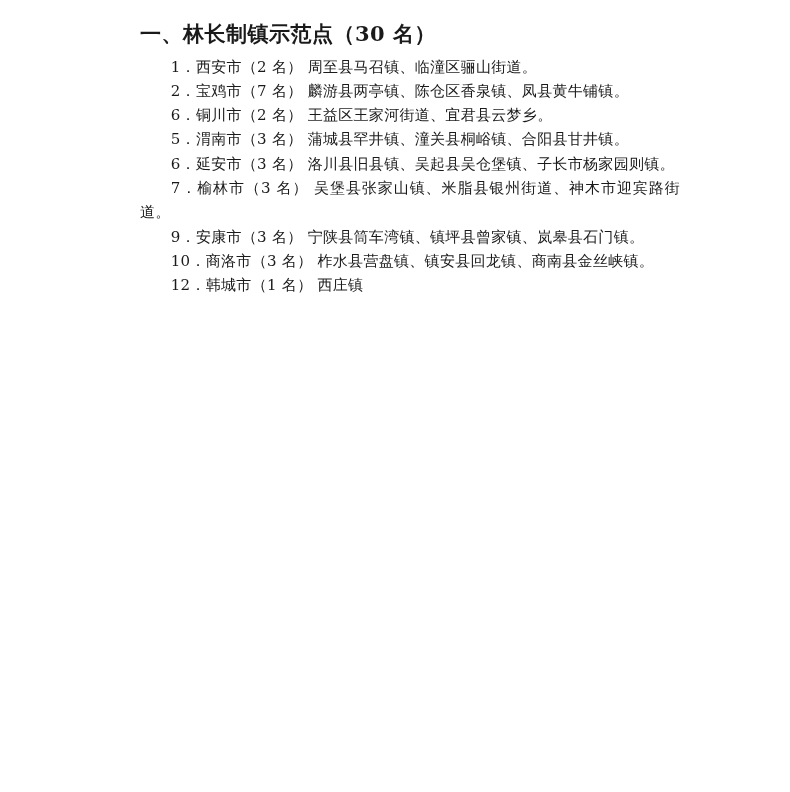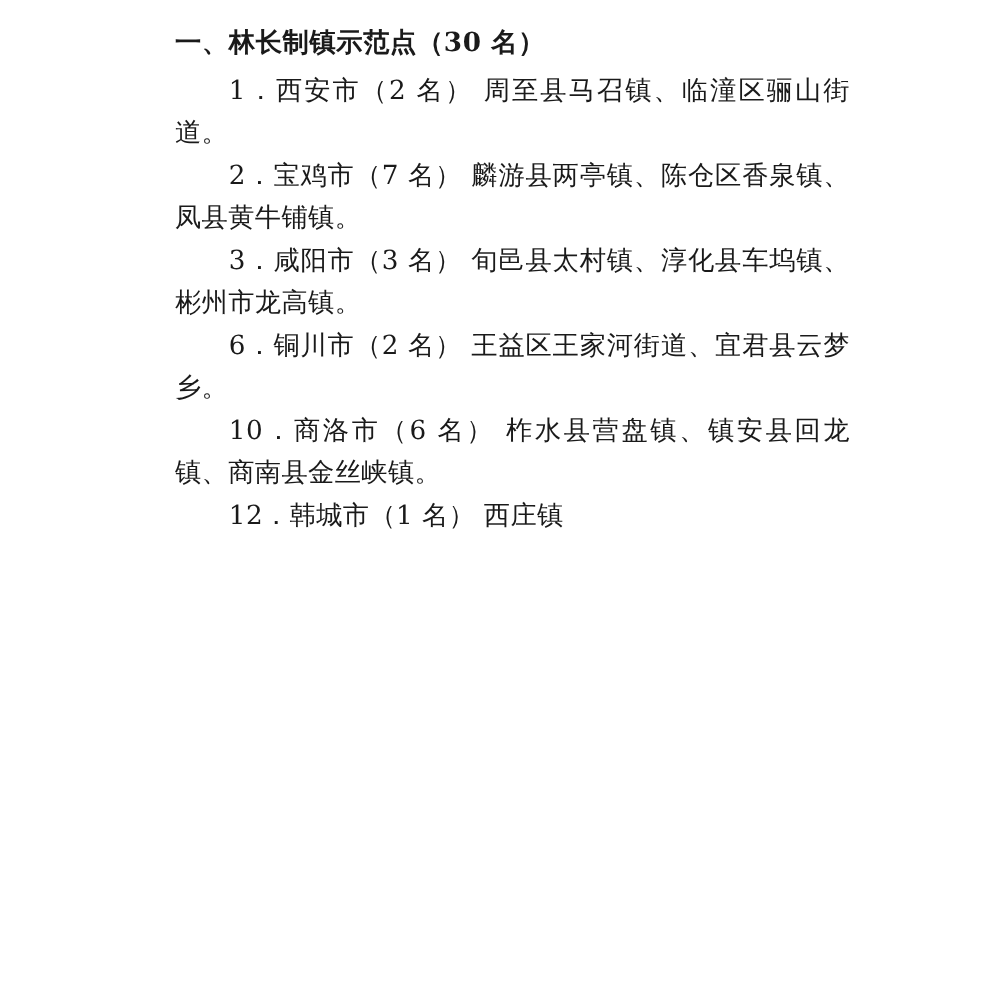--- a/index.html
+++ b/index.html
@@ -25,21 +25,21 @@
   .doc-title {
     font-size: 21px;
     font-weight: bold;
     line-height: 1.55;
     letter-spacing: 0.5px;
     margin: 0 0 2px 0;
     text-indent: 0;
     white-space: nowrap;
   }
   .para {
-    font-size: 21px;
+    font-size: 15px;
     line-height: 1.62;
     letter-spacing: 0.3px;
     margin: 0;
     text-align: justify;
     text-justify: inter-ideograph;
     text-indent: 2.05em;
   }
   .highlight-wrap {
     position: relative;
     display: block;
@@ -60,20 +60,23 @@
 <body>
 
 <div id="page">
 
   <div class="doc-title">一、林长制镇示范点（30 名）</div>
 
   <div class="spacer-sm"></div>
 
   <p class="para">1．西安市（2 名） 周至县马召镇、临潼区骊山街道。</p>
   <p class="para">2．宝鸡市（7 名） 麟游县两亭镇、陈仓区香泉镇、凤县黄牛铺镇。</p>
-  <p class="para">3．咸阳市（3 名） 旬邑县太村镇、淳化县车坞镇、彬州市龙高镇。</p>
   <p class="para">6．铜川市（2 名） 王益区王家河街道、宜君县云梦乡。</p>
-  <p class="para">10．商洛市（6 名） 柞水县营盘镇、镇安县回龙镇、商南县金丝峡镇。</p>
+  <p class="para">5．渭南市（3 名） 蒲城县罕井镇、潼关县桐峪镇、合阳县甘井镇。</p>
+  <p class="para">6．延安市（3 名） 洛川县旧县镇、吴起县吴仓堡镇、子长市杨家园则镇。</p>
+  <p class="para">7．榆林市（3 名） 吴堡县张家山镇、米脂县银州街道、神木市迎宾路街道。</p>
+  <p class="para">9．安康市（3 名） 宁陕县筒车湾镇、镇坪县曾家镇、岚皋县石门镇。</p>
+  <p class="para">10．商洛市（3 名） 柞水县营盘镇、镇安县回龙镇、商南县金丝峡镇。</p>
 
 
   <p class="para">12．韩城市（1 名） 西庄镇</p>
 
 </div>
 
 </body></html>

